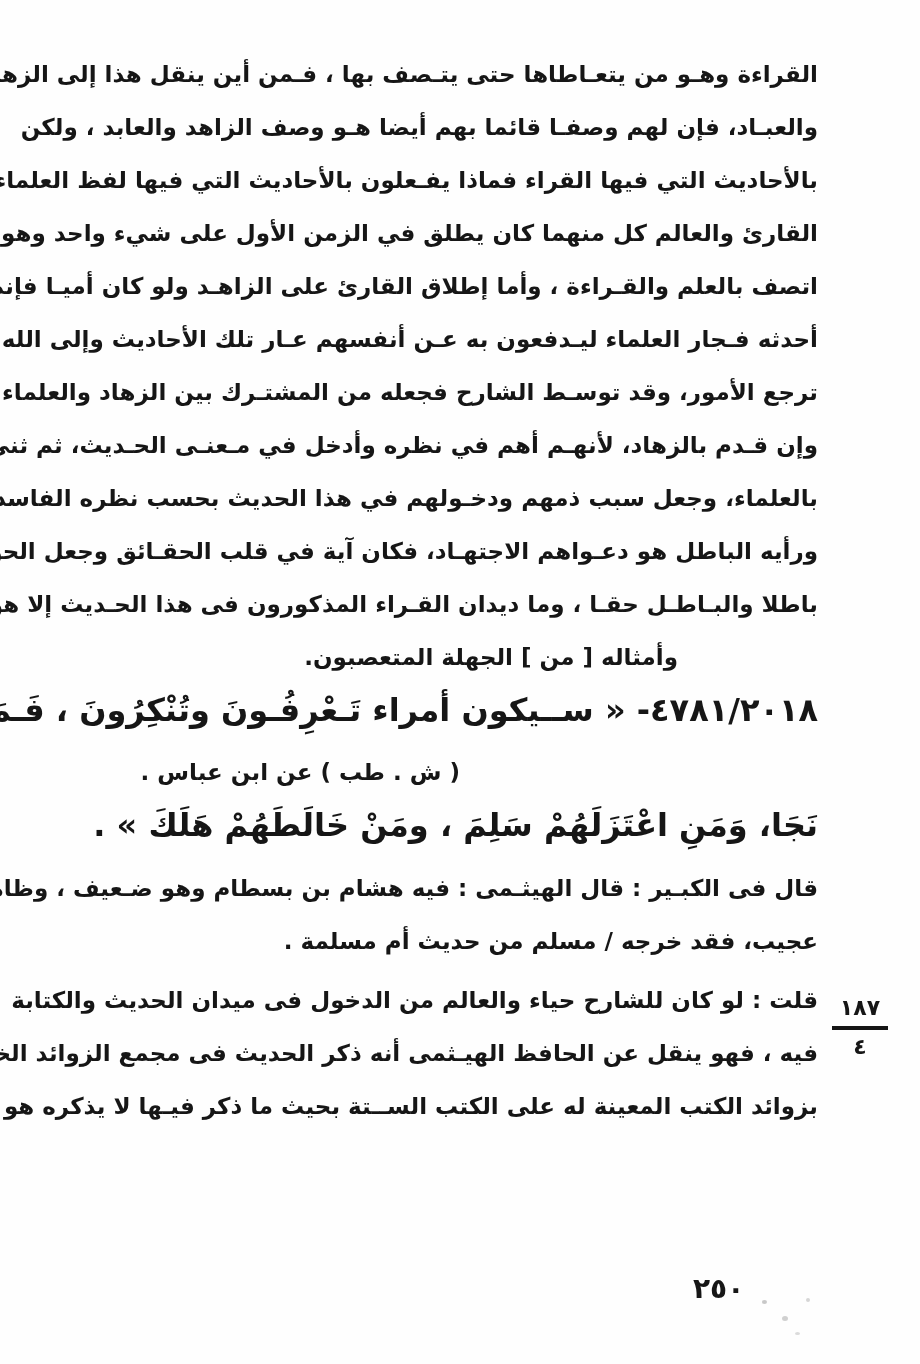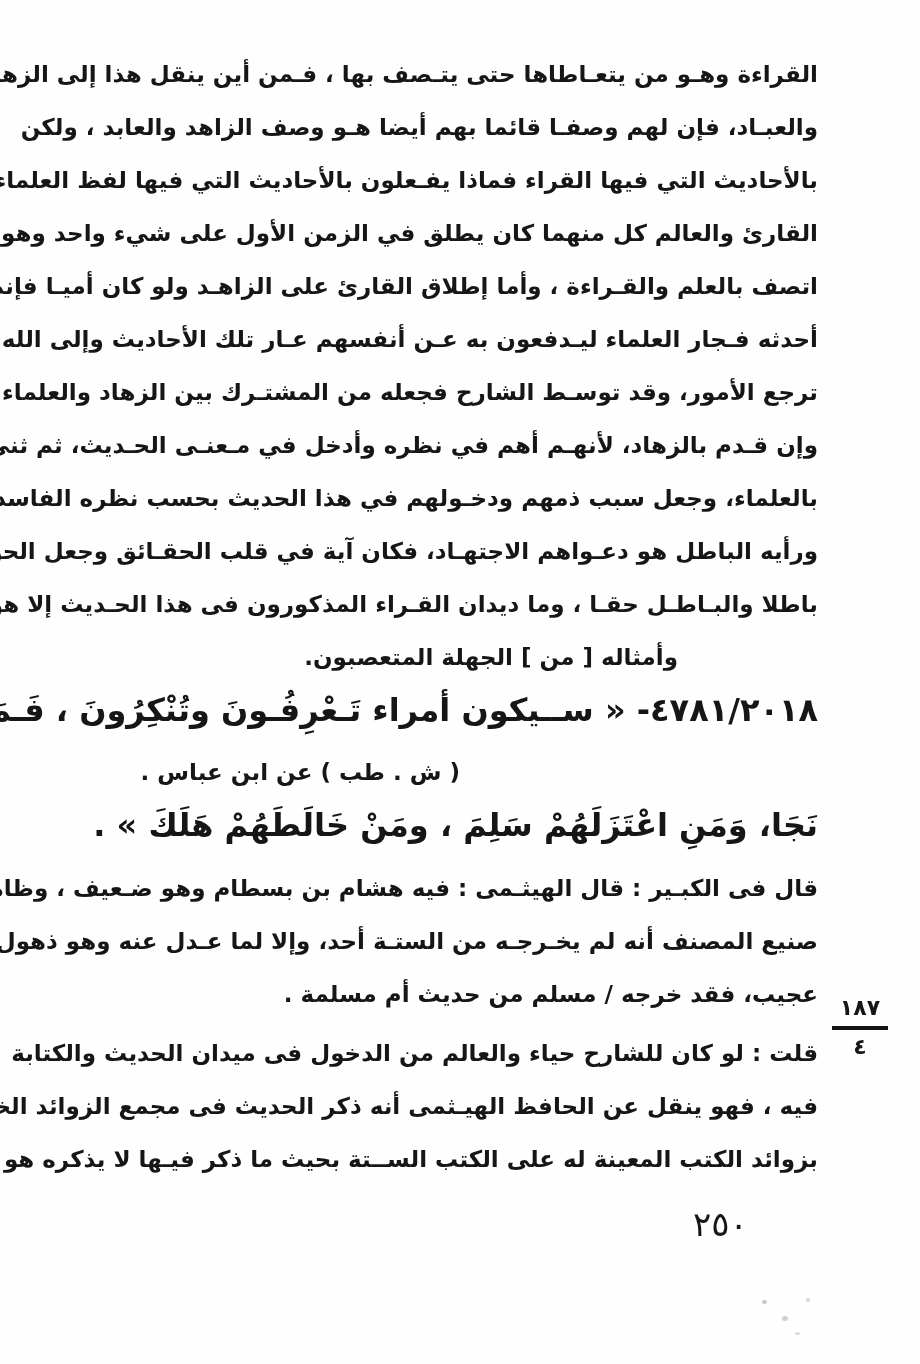--- a/index.html
+++ b/index.html
@@ -53,23 +53,23 @@
     direction:rtl;
   }
   .margin-note .rule{
     border:0;
     border-top:4px solid #151515;
     width:56px;
     margin:5px auto 4px auto;
   }
   .page-number{
     position:absolute;
-    top:1204px;left:693px;
-    font-size:34px;
-    font-weight:normal;
+    top:1272px;left:693px;
+    font-size:28px;
+    font-weight:bold;
     direction:rtl;
   }
   .smudge{
     position:absolute;
     background:#9a9a9a;
     border-radius:50%;
     opacity:.55;
   }
   .smudge.s1{left:762px;top:1300px;width:5px;height:4px;}
   .smudge.s2{left:782px;top:1316px;width:6px;height:5px;opacity:.45;}
@@ -91,21 +91,20 @@
     <div class="line">ترجع الأمور، وقد توسـط الشارح فجعله من المشتـرك بين الزهاد والعلماء ،</div>
     <div class="line">وإن قـدم بالزهاد، لأنهـم أهم في نظره وأدخل في مـعنـى الحـديث، ثم ثنى</div>
     <div class="line">بالعلماء، وجعل سبب ذمهم ودخـولهم في هذا الحديث بحسب نظره الفاسد</div>
     <div class="line">ورأيه الباطل هو دعـواهم الاجتهـاد، فكان آية في قلب الحقـائق وجعل الحق</div>
     <div class="line">باطلا والبـاطـل حقـا ، وما ديدان القـراء المذكورون فى هذا الحـديث إلا هو</div>
     <div class="line natural indent-13">وأمثاله [ من ] الجهلة المتعصبون.</div>
     <div class="line hadith">٤٧٨١/٢٠١٨- « ســيكون أمراء تَـعْرِفُـونَ وتُنْكِرُونَ ، فَـمَنْ نَابَذَهُمْ</div>
     <div class="line natural indent-16 gap-md">( ش . طب ) عن ابن عباس .</div>
     <div class="line hadith natural">نَجَا، وَمَنِ اعْتَزَلَهُمْ سَلِمَ ، ومَنْ خَالَطَهُمْ هَلَكَ » .</div>
     <div class="line gap-lg">قال فى الكبـير : قال الهيثـمى : فيه هشام بن بسطام وهو ضـعيف ، وظاهر</div>
-    <div class="line">صنيع المصنف أنه لم يخـرجـه من الستـة أحد، وإلا لما عـدل عنه وهو ذهول</div>
     <div class="line natural">عجيب، فقد خرجه / مسلم من حديث أم مسلمة .</div>
     <div class="line gap-sm"><span class="lead-bold">قلت</span><span> : لو كان للشارح حياء والعالم من الدخول فى ميدان الحديث والكتابة</span></div>
     <div class="line">فيه ، فهو ينقل عن الحافظ الهيـثمى أنه ذكر الحديث فى مجمع الزوائد الخاص</div>
     <div class="line">بزوائد الكتب المعينة له على الكتب الســتة بحيث ما ذكر فيـها لا يذكره هو ،</div>
   </main>
 
   <aside class="margin-note">
     <div>١٨٧</div>
     <hr class="rule">
     <div>٤</div>

